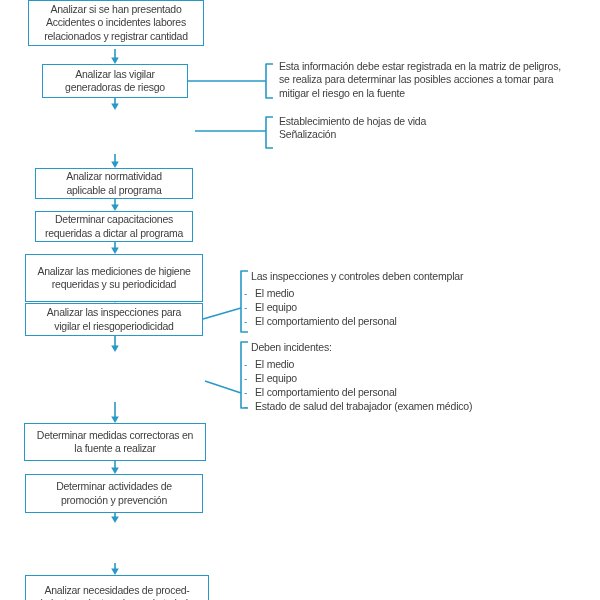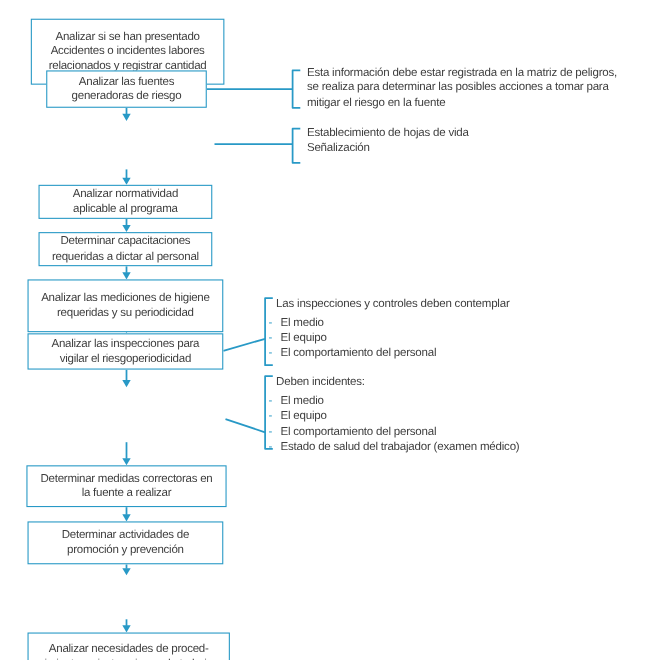--- a/index.html
+++ b/index.html
@@ -122,36 +122,36 @@
     <line x1="195" y1="131" x2="266" y2="131"></line>
     <line x1="203" y1="319" x2="241" y2="308"></line>
     <line x1="205" y1="381" x2="241" y2="393"></line>
 
     <path d="M273 64 H266 V98 H273"></path>
     <path d="M273 117 H266 V148 H273"></path>
     <path d="M248 271 H241 V332 H248"></path>
     <path d="M248 342 H241 V408 H248"></path>
   </svg>
 
-  <div class="flow-box" style="left:28px;top:17px;width:176px;height:60px">
+  <div class="flow-box" style="left:28px;top:0;width:176px;height:46px">
       <span class="box-label">Analizar si se han presentado
 Accidentes o incidentes labores
 relacionados y registrar cantidad</span>
     </div>
   <div class="flow-box" style="left:42px;top:64px;width:146px;height:34px">
-      <span class="box-label">Analizar las fuentes
+      <span class="box-label">Analizar las vigilar
 generadoras de riesgo</span>
     </div>
   <div class="flow-box" style="left:35px;top:168px;width:158px;height:31px">
       <span class="box-label">Analizar normatividad
 aplicable al programa</span>
     </div>
   <div class="flow-box" style="left:35px;top:211px;width:158px;height:31px">
       <span class="box-label">Determinar capacitaciones
-requeridas a dictar al personal</span>
+requeridas a dictar al programa</span>
     </div>
   <div class="flow-box" style="left:25px;top:254px;width:178px;height:48px">
       <span class="box-label">Analizar las mediciones de higiene
 requeridas y su periodicidad</span>
     </div>
   <div class="flow-box" style="left:25px;top:303px;width:178px;height:33px">
       <span class="box-label">Analizar las inspecciones para
 vigilar el riesgoperiodicidad</span>
     </div>
   <div class="flow-box" style="left:25px;top:474px;width:178px;height:39px">

